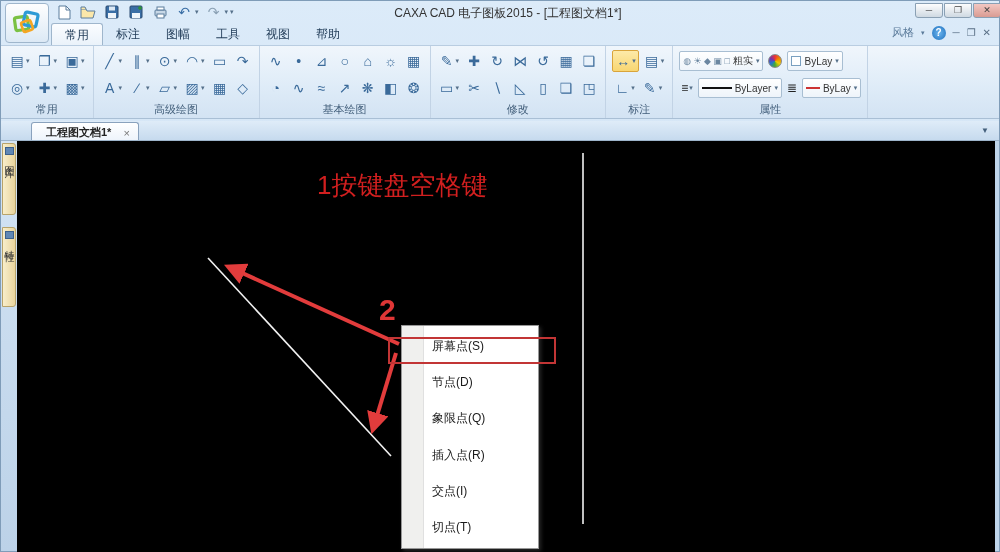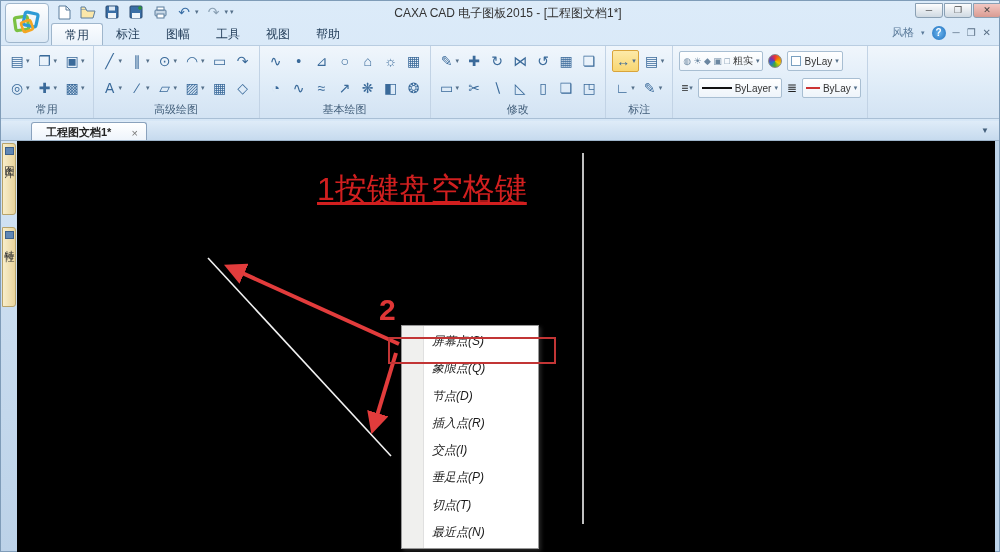--- a/index.html
+++ b/index.html
@@ -59,39 +59,39 @@
   .swatch-line { width:30px; height:2px; background:#111; }
   .swatch-line.red { width:14px; background:#cc3333; }
   .swatch-box { width:10px; height:10px; border:1px solid #7aa0c0; background:#fff; }
   .thicklines { font-size:12px; color:#222; }
 
   
   .doctab-bar { position:absolute; left:0; top:120px; width:100%; height:20px;
     background:linear-gradient(#dfecf8,#c6daee); border-bottom:1px solid #9db4ca; }
   .doc-tab { position:absolute; left:30px; top:1px; height:18px; padding:2px 8px 0 14px;
     background:linear-gradient(#ffffff,#eef4fb); border:1px solid #8aa2bd; border-bottom:none; border-radius:3px 3px 0 0;
-    font-size:11px; font-weight:bold; color:#222; display:flex; align-items:center; gap:20px; }
+    font-size:11px; font-weight:bold; color:#222; display:flex; align-items:center; gap:12px; }
   .doc-tab .close-x { font-weight:normal; color:#777; font-size:11px; }
   .tabbar-arrow { position:absolute; right:10px; top:5px; font-size:8px; color:#44607c; }
 
   
   .main { position:absolute; left:0; top:140px; right:0; bottom:0; background:#bfd5ea; }
   .side-rail { position:absolute; left:0; top:0; width:16px; bottom:0; background:linear-gradient(#d4e4f4,#bcd2e8); }
   .side-tab { position:absolute; left:1px; width:14px; border:1px solid #b8a36a; border-radius:0 3px 3px 0;
     background:linear-gradient(90deg,#f8eecb,#e9d49c); display:flex; flex-direction:column; align-items:center; padding-top:3px; gap:3px; }
   .side-tab .tab-ico { width:9px; height:8px; background:#5f87b5; border:1px solid #3c608c; }
   .side-tab .vlabel { writing-mode:vertical-rl; font-size:10px; color:#333; letter-spacing:2px; }
   .canvas { position:absolute; left:16px; top:0; width:978px; height:412px; background:#000; }
 
-  .step1-text { position:absolute; left:300px; top:27px; font-size:32px; color:#d11f1f; font-weight:500; z-index:2;text-decoration:underline; }
+  .step1-text { position:absolute; left:300px; top:27px; font-size:26px; color:#d11f1f; font-weight:500; z-index:2; }
   .step2-label { position:absolute; left:362px; top:152px; font-size:30px; color:#e03636; font-weight:600; z-index:4; }
 
   .context-menu { position:absolute; left:384px; top:184px; width:138px; height:224px; z-index:3;
     background:#fff; border:1px solid #979797; box-shadow:2px 2px 4px rgba(80,80,80,.5);
-    display:flex; flex-direction:column; padding:2px 0;font-style:italic; }
+    display:flex; flex-direction:column; padding:2px 0; }
   .menu-gutter { position:absolute; left:0; top:0; bottom:0; width:22px; background:#f0f0ee; border-right:1px solid #e0e0e0; }
   .menu-item { flex:1; display:flex; align-items:center; padding-left:30px; font-size:12px; color:#1a1a1a; position:relative; z-index:1; }
 
   #overlay { position:absolute; left:0; top:0; z-index:5; pointer-events:none; }
 </style>
 </head>
 <body>
 
 <div class="window">
 
@@ -421,20 +421,21 @@
           <div class="rb-btn">
               <span class="thicklines">≣</span>
             </div>
           <div class="combo">
             <span class="swatch-line red"></span>
             <span>ByLay</span>
             <span class="drop">▾</span>
           </div>
         </div>
       </div>
+      <div class="rb-label">属性</div>
     </div>
     <div style="flex:1;"></div>
   </div>
 
   <div class="doctab-bar">
     <div class="doc-tab">
       <span>工程图文档1*</span>
       <span class="close-x">×</span>
     </div>
     <span class="tabbar-arrow">▼</span>
@@ -457,39 +458,33 @@
       <div class="step1-text">1按键盘空格键</div>
       <div class="step2-label">2</div>
 
       <div class="context-menu">
         <div class="menu-gutter"></div>
 
       <div class="menu-item">
             <span>屏幕点(S)</span>
           </div>
           <div class="menu-item">
+            <span>节点(D)</span>
+          </div>
+          <div class="menu-item">
             <span>象限点(Q)</span>
-          </div>
-          <div class="menu-item">
-            <span>节点(D)</span>
           </div>
           <div class="menu-item">
             <span>插入点(R)</span>
           </div>
           <div class="menu-item">
             <span>交点(I)</span>
           </div>
           <div class="menu-item">
-            <span>垂足点(P)</span>
-          </div>
-          <div class="menu-item">
             <span>切点(T)</span>
-          </div>
-          <div class="menu-item">
-            <span>最近点(N)</span>
           </div>
         </div>
 
       <svg id="overlay" width="978" height="412">
         <defs>
           <marker id="ah" viewBox="0 0 10 10" refX="7.5" refY="5" markerWidth="5.5" markerHeight="5.5" orient="auto">
             <path d="M0,0 L10,5 L0,10 z" fill="#e23c3c"></path>
           </marker>
         </defs>
         <g id="shape-layer">

